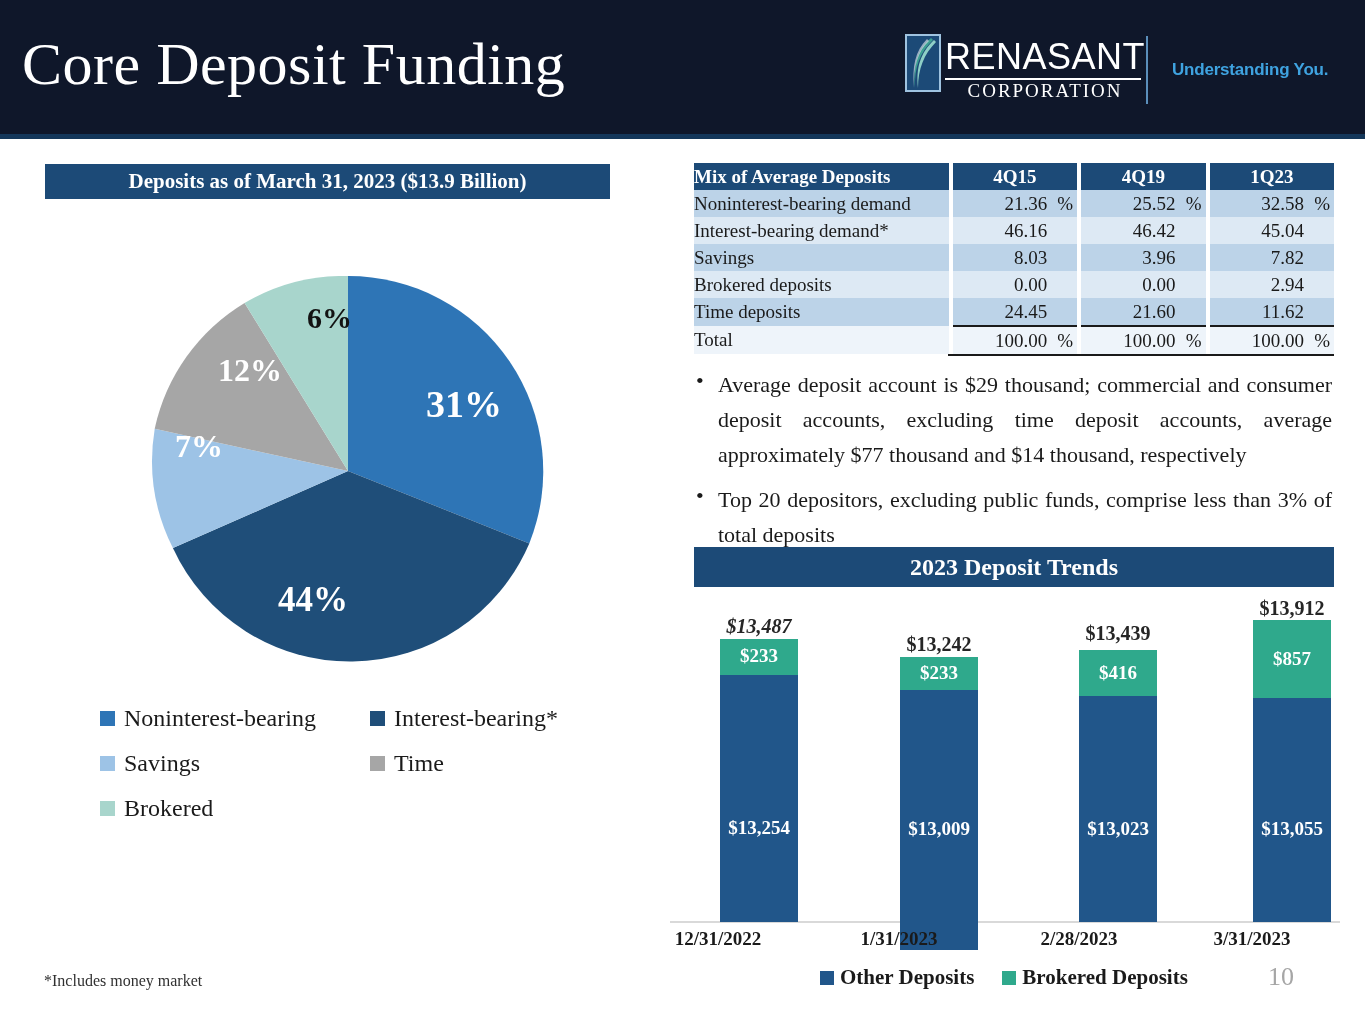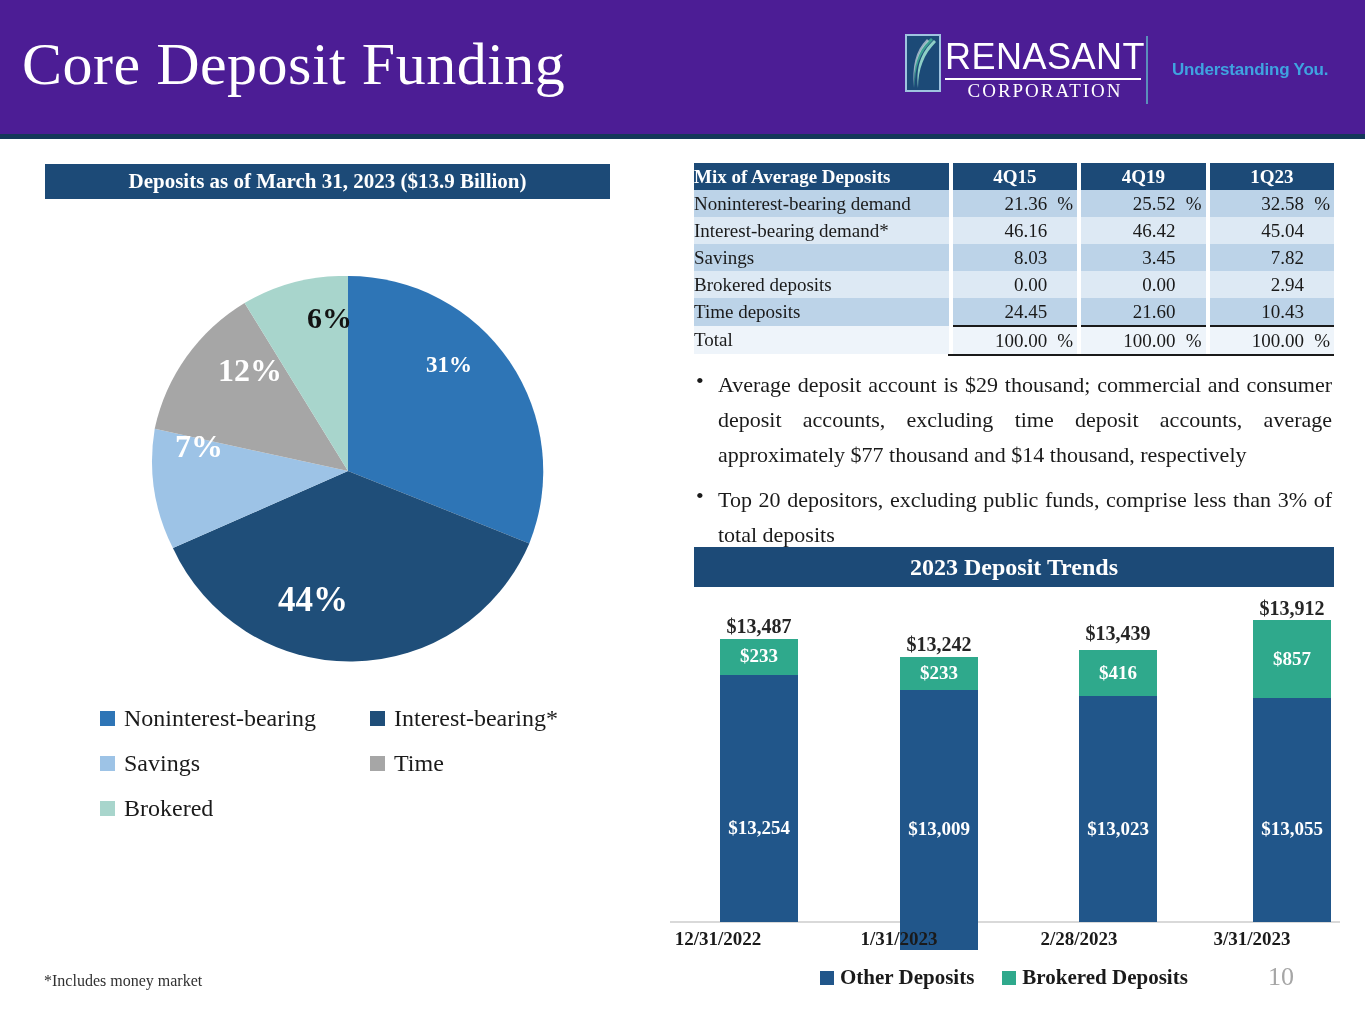--- a/index.html
+++ b/index.html
@@ -3,21 +3,21 @@
 <meta charset="utf-8">
 <style>
   html,body{margin:0;padding:0;}
   body{
     width:1365px;height:1024px;overflow:hidden;background:#ffffff;
     font-family:"Liberation Serif",serif;color:#1a1a1a;position:relative;
   }
   
   .header{
     position:absolute;left:0;top:0;width:1365px;height:138px;
-    background:#4c1d95;
+    background:#0f172a;
   }
   .header .stripe{
     position:absolute;left:0;top:134px;width:1365px;height:5px;background:#14375a;
   }
   .slide-title{
     position:absolute;left:22px;top:28px;
     font-size:60px;line-height:72px;color:#ffffff;font-weight:400;
     font-family:"Liberation Serif",serif;letter-spacing:.5px;white-space:nowrap;
   }
   .logo-wrap{position:absolute;left:905px;top:34px;width:240px;height:72px;}
@@ -158,21 +158,21 @@
 
     <path d="M200 195 L381.3 267.4 A195 195 0 0 1 24.9 272.1 Z" fill="#1f4e79"></path>
 
     <path d="M200 195 L24.9 272.1 A195 195 0 0 1 6.7 152.8 Z" fill="#9dc3e6"></path>
 
     <path d="M200 195 L6.7 152.8 A195 195 0 0 1 96.6 27.0 Z" fill="#a6a6a6"></path>
 
     <path d="M200 195 L96.6 27.0 A195 195 0 0 1 200 0 Z" fill="#a8d5cc"></path>
   </svg>
 
-  <div class="pie-label" style="left:278px;top:76px;font-size:23px;color:#ffffff;">31%</div>
+  <div class="pie-label" style="left:278px;top:106px;font-size:38px;color:#ffffff;">31%</div>
   <div class="pie-label" style="left:130px;top:304px;font-size:35px;color:#ffffff;">44%</div>
   <div class="pie-label" style="left:27px;top:152px;font-size:32px;color:#ffffff;">7%</div>
   <div class="pie-label" style="left:70px;top:76px;font-size:32px;color:#ffffff;">12%</div>
   <div class="pie-label" style="left:159px;top:25px;font-size:30px;color:#131313;">6%</div>
 </div>
 
 <div class="legend">
   <div class="legend-row">
     <div class="legend-item">
       <span class="legend-swatch" style="background:#2e75b6;"></span>
@@ -259,21 +259,21 @@
       <tr class="band-a">
         <td class="rowlabel">Savings</td>
         <td class="num">
             <div class="numwrap">
               <span class="numval">8.03</span>
               <span class="numpct"></span>
             </div>
           </td>
         <td class="num">
             <div class="numwrap">
-              <span class="numval">3.45</span>
+              <span class="numval">3.96</span>
               <span class="numpct"></span>
             </div>
           </td>
         <td class="num">
             <div class="numwrap">
               <span class="numval">7.82</span>
               <span class="numpct"></span>
             </div>
           </td>
       </tr>
@@ -307,21 +307,21 @@
             </div>
           </td>
         <td class="num">
             <div class="numwrap">
               <span class="numval">21.60</span>
               <span class="numpct"></span>
             </div>
           </td>
         <td class="num">
             <div class="numwrap">
-              <span class="numval">10.43</span>
+              <span class="numval">11.62</span>
               <span class="numpct"></span>
             </div>
           </td>
       </tr>
       <tr class="tot">
         <td class="rowlabel">Total</td>
         <td class="num">
             <div class="numwrap">
               <span class="numval">100.00</span>
               <span class="numpct">%</span>
@@ -362,21 +362,21 @@
 <div class="bar-area">
 
   <div class="bar-col" style="left:50px;height:283px;">
     <div class="seg-brok" style="height:36px;">
       <span class="seg-val" style="top:6px;">$233</span>
     </div>
     <div class="seg-other" style="height:247px;">
       <span class="seg-val" style="top:142px;">$13,254</span>
     </div>
   </div>
-  <div class="bar-total" style="left:29px;top:23px;">$13,487</div>
+  <div class="bar-total" style="left:29px;top:23px;font-style:italic;">$13,487</div>
 
   <div class="bar-col" style="left:230px;height:265px;">
     <div class="seg-brok" style="height:33px;">
       <span class="seg-val" style="top:5px;">$233</span>
     </div>
     <div class="seg-other" style="height:260px;">
       <span class="seg-val" style="top:128px;">$13,009</span>
     </div>
   </div>
   <div class="bar-total" style="left:209px;top:41px;">$13,242</div>

